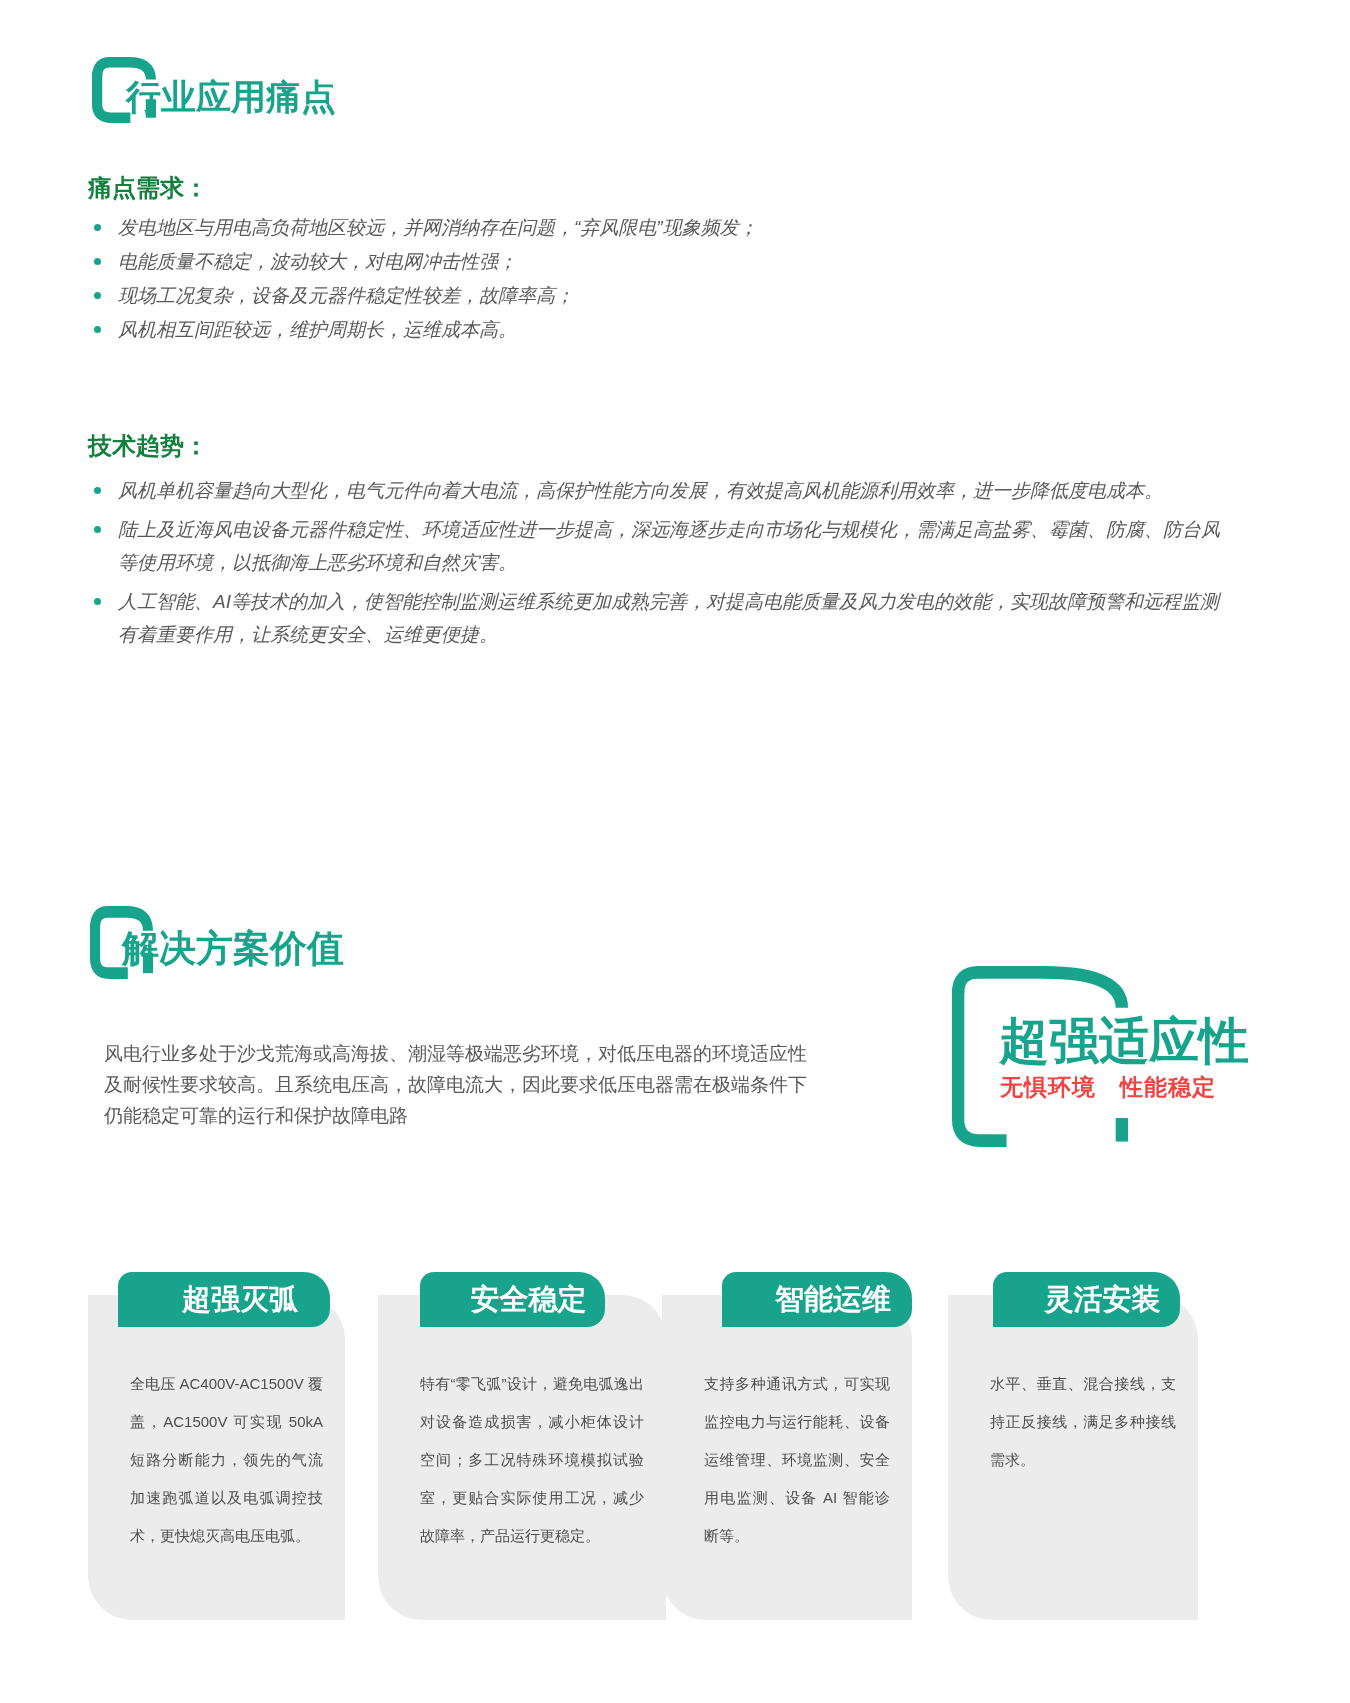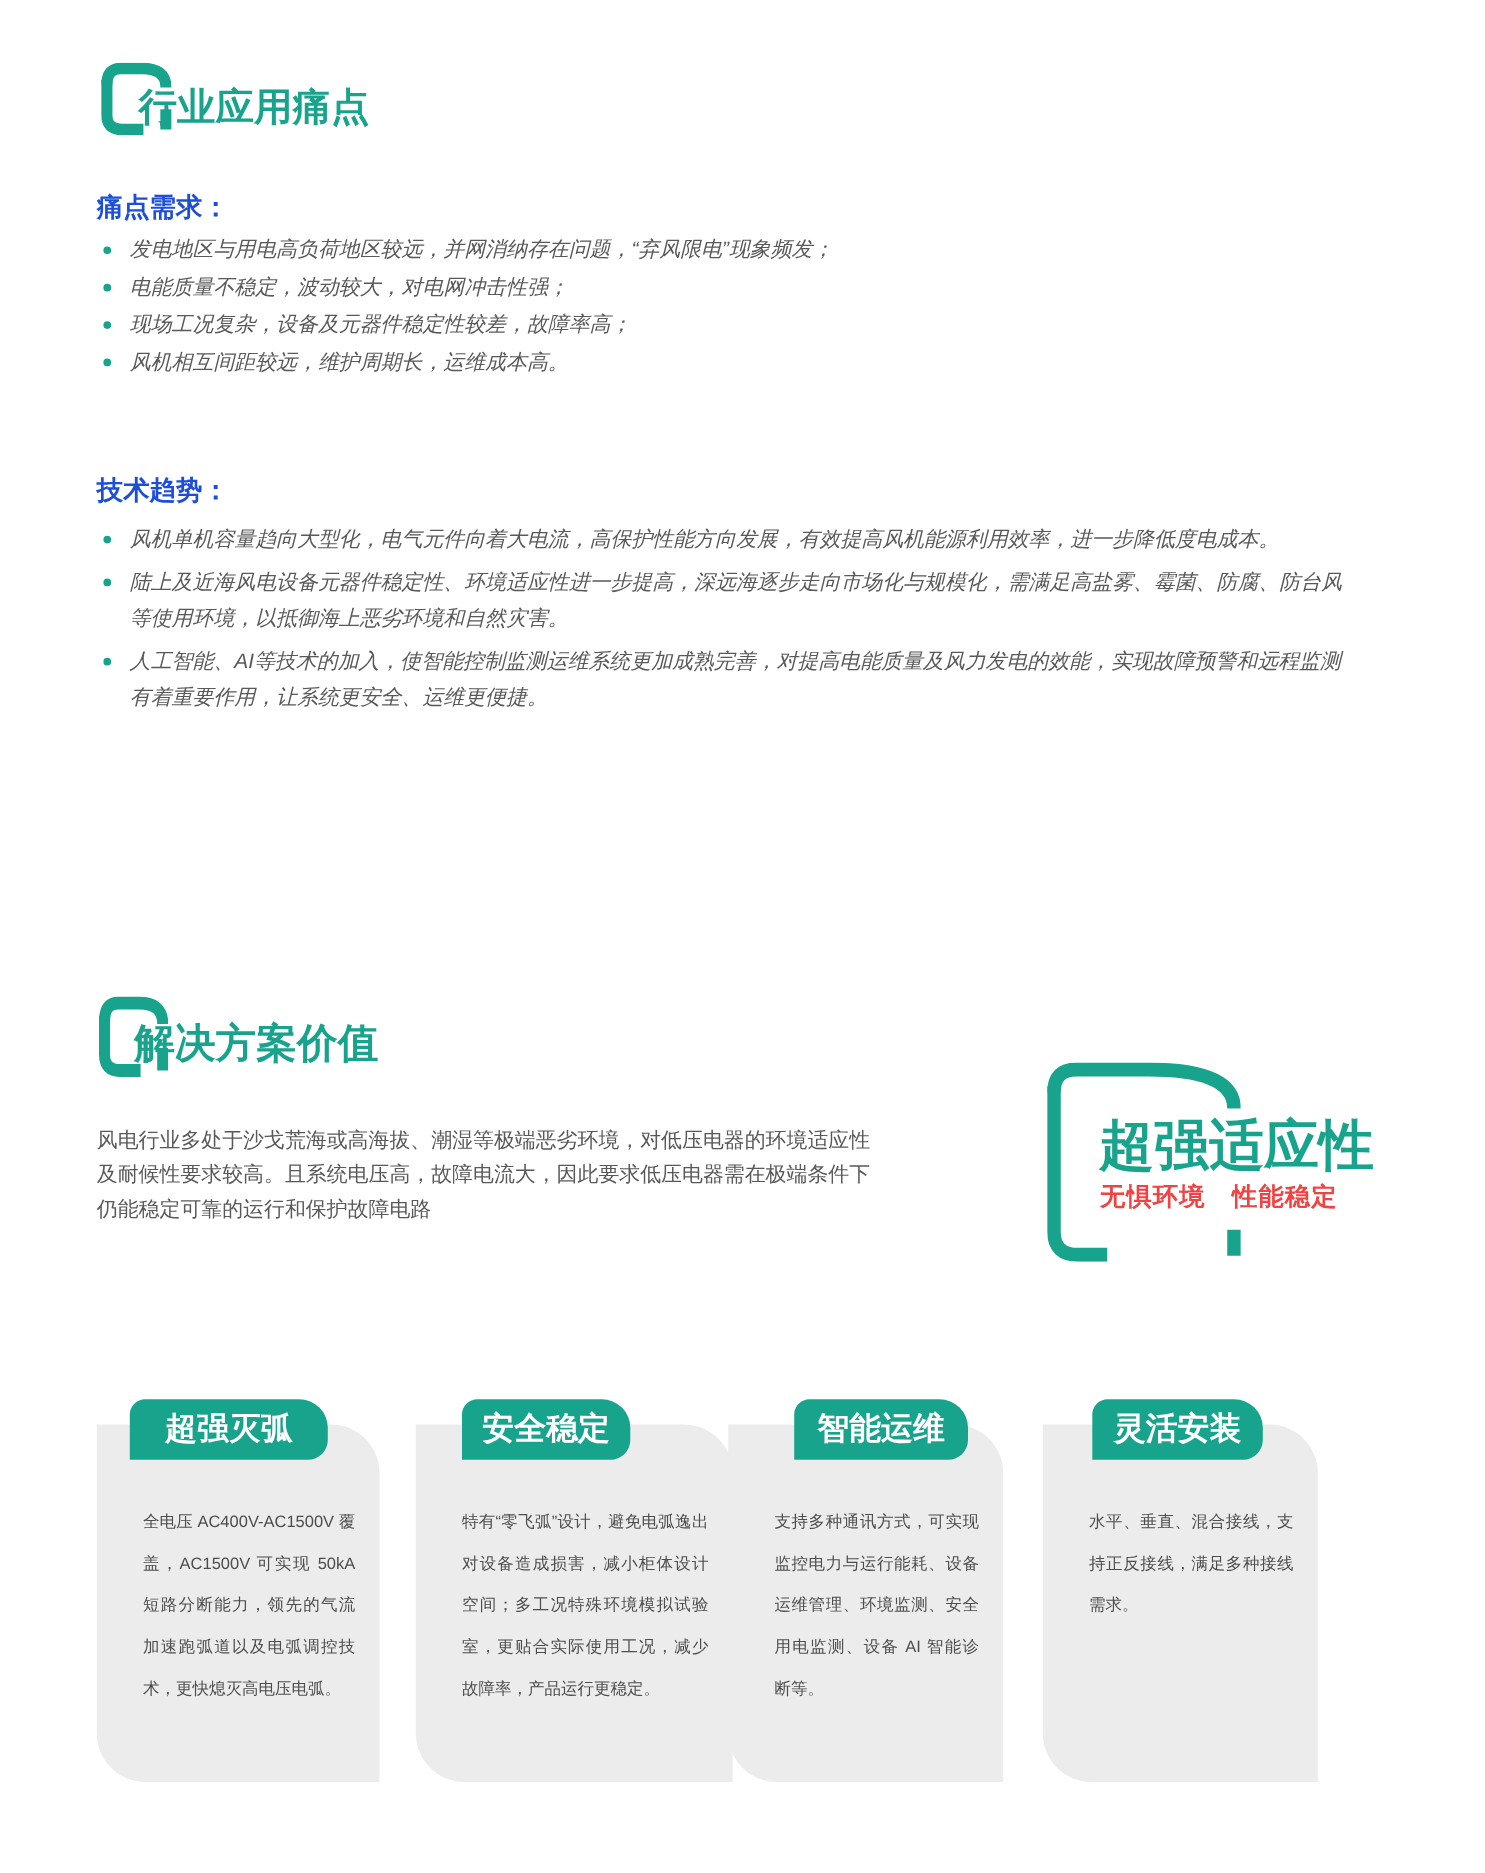--- a/index.html
+++ b/index.html
@@ -11,46 +11,46 @@
   .heading{position:absolute;}
   .heading svg{position:absolute;left:0;top:0;}
   .heading h2{position:absolute;margin:0;font-weight:bold;color:#18A48C;white-space:nowrap;}
   .heading-pain{left:92px;top:57px;width:360px;height:70px;}
   .heading-pain svg{width:64px;height:66px;}
   .heading-pain h2{left:34px;top:17px;font-size:35px;}
   .heading-solution{left:90px;top:906px;width:360px;height:78px;}
   .heading-solution svg{width:63px;height:73px;}
   .heading-solution h2{left:32px;top:18px;font-size:37px;}
   
-  .label{position:absolute;margin:0;font-size:24px;font-weight:bold;color:#1d4ed8;white-space:nowrap;}
+  .label{position:absolute;margin:0;font-size:24px;font-weight:bold;color:#15803d;white-space:nowrap;}
   .label-demand{left:88px;top:172px;}
   .label-trend{left:88px;top:430px;}
   ul.bullets{position:absolute;margin:0;padding:0;list-style:none;font-style:italic;}
   .bullets li{position:relative;padding-left:30px;font-size:19px;color:#58595B;}
   .bullets .dot{position:absolute;left:6px;top:13px;width:7px;height:7px;border-radius:50%;background:#18A48C;}
   .bullets-demand{left:88px;top:211px;width:1150px;}
   .bullets-demand li{line-height:34px;}
   .bullets-trend{left:88px;top:474px;width:1147px;}
   .bullets-trend li{line-height:33px;margin-bottom:6px;}
   
-  .solution-para{position:absolute;left:88px;top:1022px;width:706px;margin:0;
+  .solution-para{position:absolute;left:88px;top:1022px;width:706px;margin:16px;
     font-size:19px;line-height:31px;color:#58595B;}
   .badge{position:absolute;left:952px;top:966px;width:320px;height:190px;}
   .badge svg{position:absolute;left:0;top:0;width:176px;height:181px;}
   .badge-title{position:absolute;left:47px;top:50px;font-size:50px;font-weight:bold;
     color:#18A48C;white-space:nowrap;line-height:1;}
   .badge-sub{position:absolute;left:48px;top:110px;font-size:23px;font-weight:bold;
     color:#ef4444;white-space:nowrap;line-height:1;letter-spacing:1px;}
   
   .card{position:absolute;top:1272px;height:348px;}
   .card .box{position:absolute;left:0;right:0;top:23px;bottom:0;background:#ECECEC;
     border-radius:0 44px 0 44px;}
   .card .pill{position:absolute;top:0;height:55px;background:#18A48C;z-index:2;
     border-radius:14px 26px 18px 0;color:#ffffff;font-size:29px;font-weight:bold;
-    text-align:center;line-height:55px;white-space:nowrap;}
+    text-align:center;line-height:55px;white-space:nowrap;padding-left:32px;}
   .card .card-body{position:absolute;left:25px;right:5px;top:76px;margin:17px;z-index:1;
     font-size:15px;line-height:38px;color:#4D4D4D;text-align:justify;}
   .card-1{left:88px;width:257px;}  .card-1 .pill{left:30px;width:180px;}
   .card-2{left:378px;width:288px;} .card-2 .pill{left:42px;width:153px;}
   .card-3{left:662px;width:250px;} .card-3 .pill{left:60px;width:158px;}
   .card-4{left:948px;width:250px;} .card-4 .pill{left:45px;width:155px;}
 </style>
 </head>
 <body>
 

